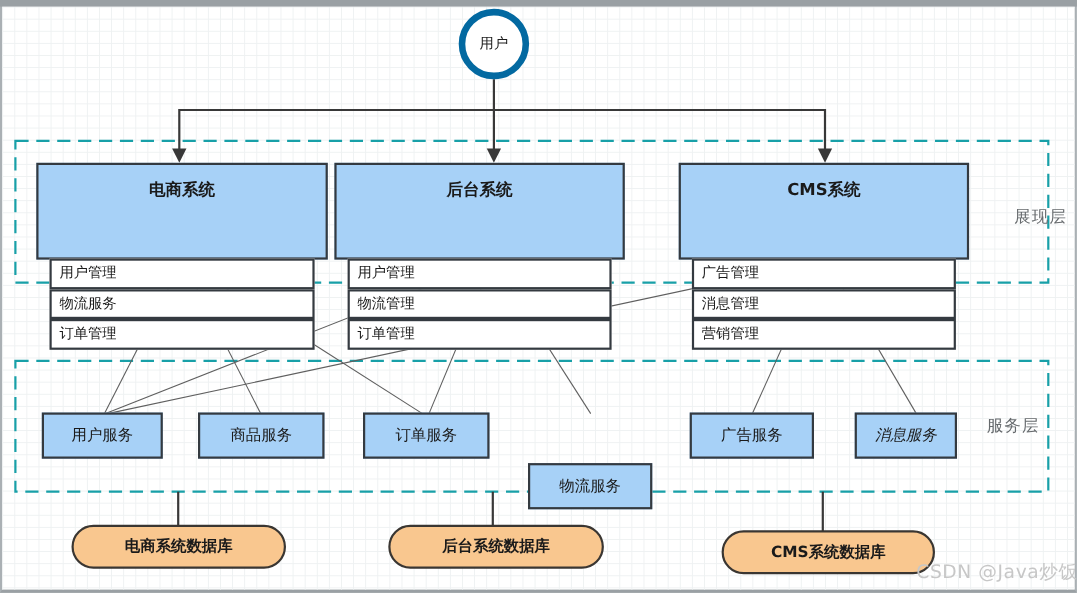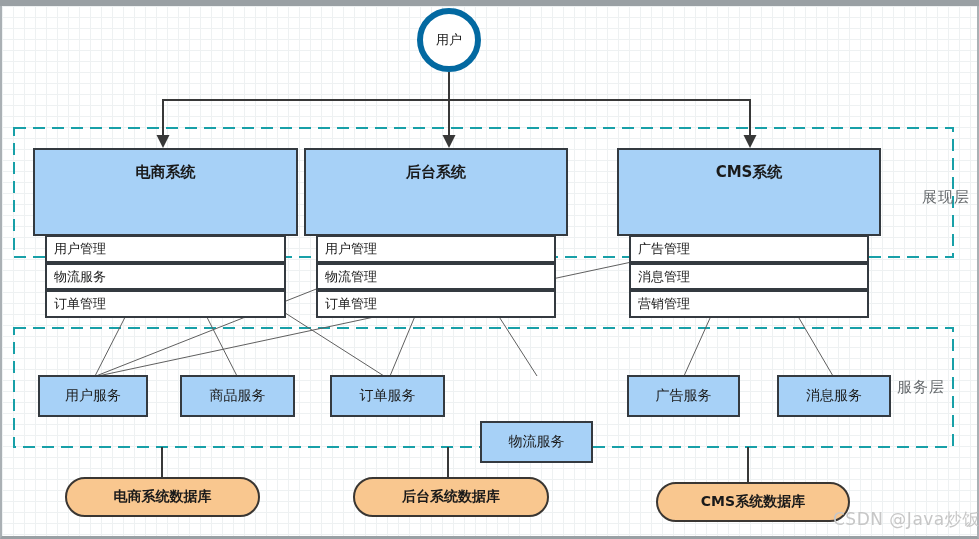--- a/index.html
+++ b/index.html
@@ -129,21 +129,21 @@
   </div>
 <div class="node svc" style="left:330px;top:375px;width:115px;">
     <span>订单服务</span>
   </div>
 <div class="node svc" style="left:480px;top:375px;width:113px;margin-top:46px;">
     <span>物流服务</span>
   </div>
 <div class="node svc" style="left:627px;top:375px;width:113px;">
     <span>广告服务</span>
   </div>
-<div class="node svc" style="left:777px;top:375px;width:114px;">
+<div class="node svc" style="left:777px;top:375px;width:93px;font-style:italic;">
     <span>消息服务</span>
   </div>
 
 <div class="layer-label" style="left:897px;top:378px;">服务层</div>
 
 <div class="node db" style="left:65px;top:477px;width:195px;">
     <span>电商系统数据库</span>
   </div>
 <div class="node db" style="left:353px;top:477px;width:196px;">
     <span>后台系统数据库</span>

